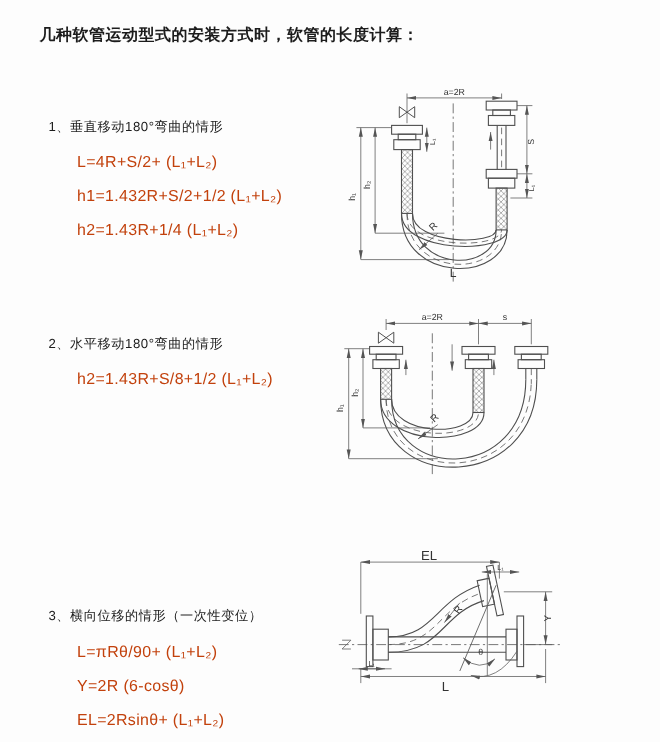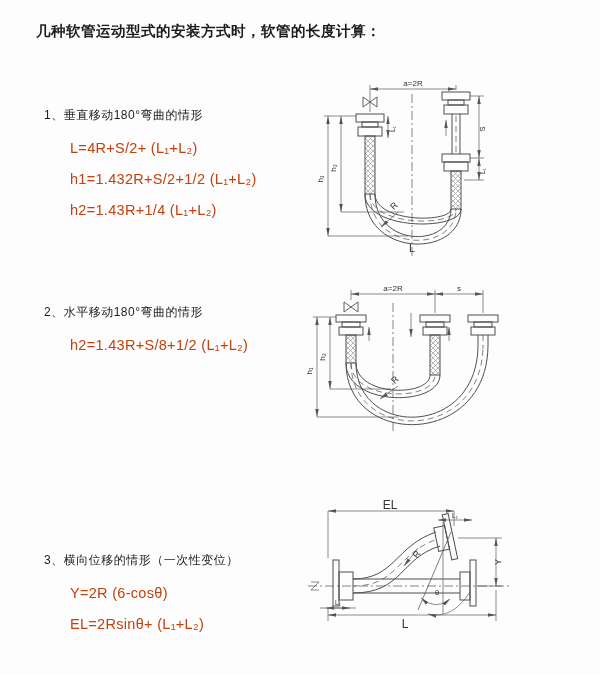--- a/index.html
+++ b/index.html
@@ -31,20 +31,21 @@
     <div class="formula">h2=1.43R+1/4 (L₁+L₂)</div>
   </section>
 
   <section class="sec" id="sec2">
     <div class="heading">2、水平移动180°弯曲的情形</div>
     <div class="formula">h2=1.43R+S/8+1/2 (L₁+L₂)</div>
   </section>
 
   <section class="sec" id="sec3">
     <div class="heading">3、横向位移的情形（一次性变位）</div>
+    <div class="formula">L=πRθ/90+ (L₁+L₂)</div>
     <div class="formula">Y=2R (6-cosθ)</div>
     <div class="formula">EL=2Rsinθ+ (L₁+L₂)</div>
   </section>
 
   <svg class="diag" style="left:308px;top:76px" width="282" height="186" viewBox="0 0 282 186">
     <defs>
       <marker id="a1" viewBox="0 0 12 8" markerWidth="12" markerHeight="8" refX="12" refY="4" orient="auto-start-reverse">
         <path d="M12,4 L0,1.4 L0,6.6 Z" fill="#555"></path>
       </marker>
       <pattern id="p1" width="5" height="5" patternUnits="userSpaceOnUse">

